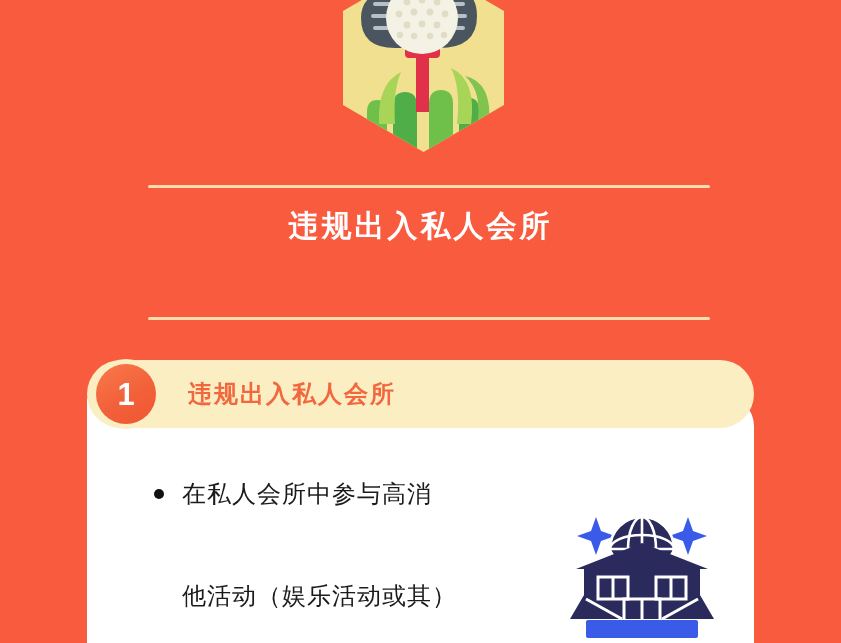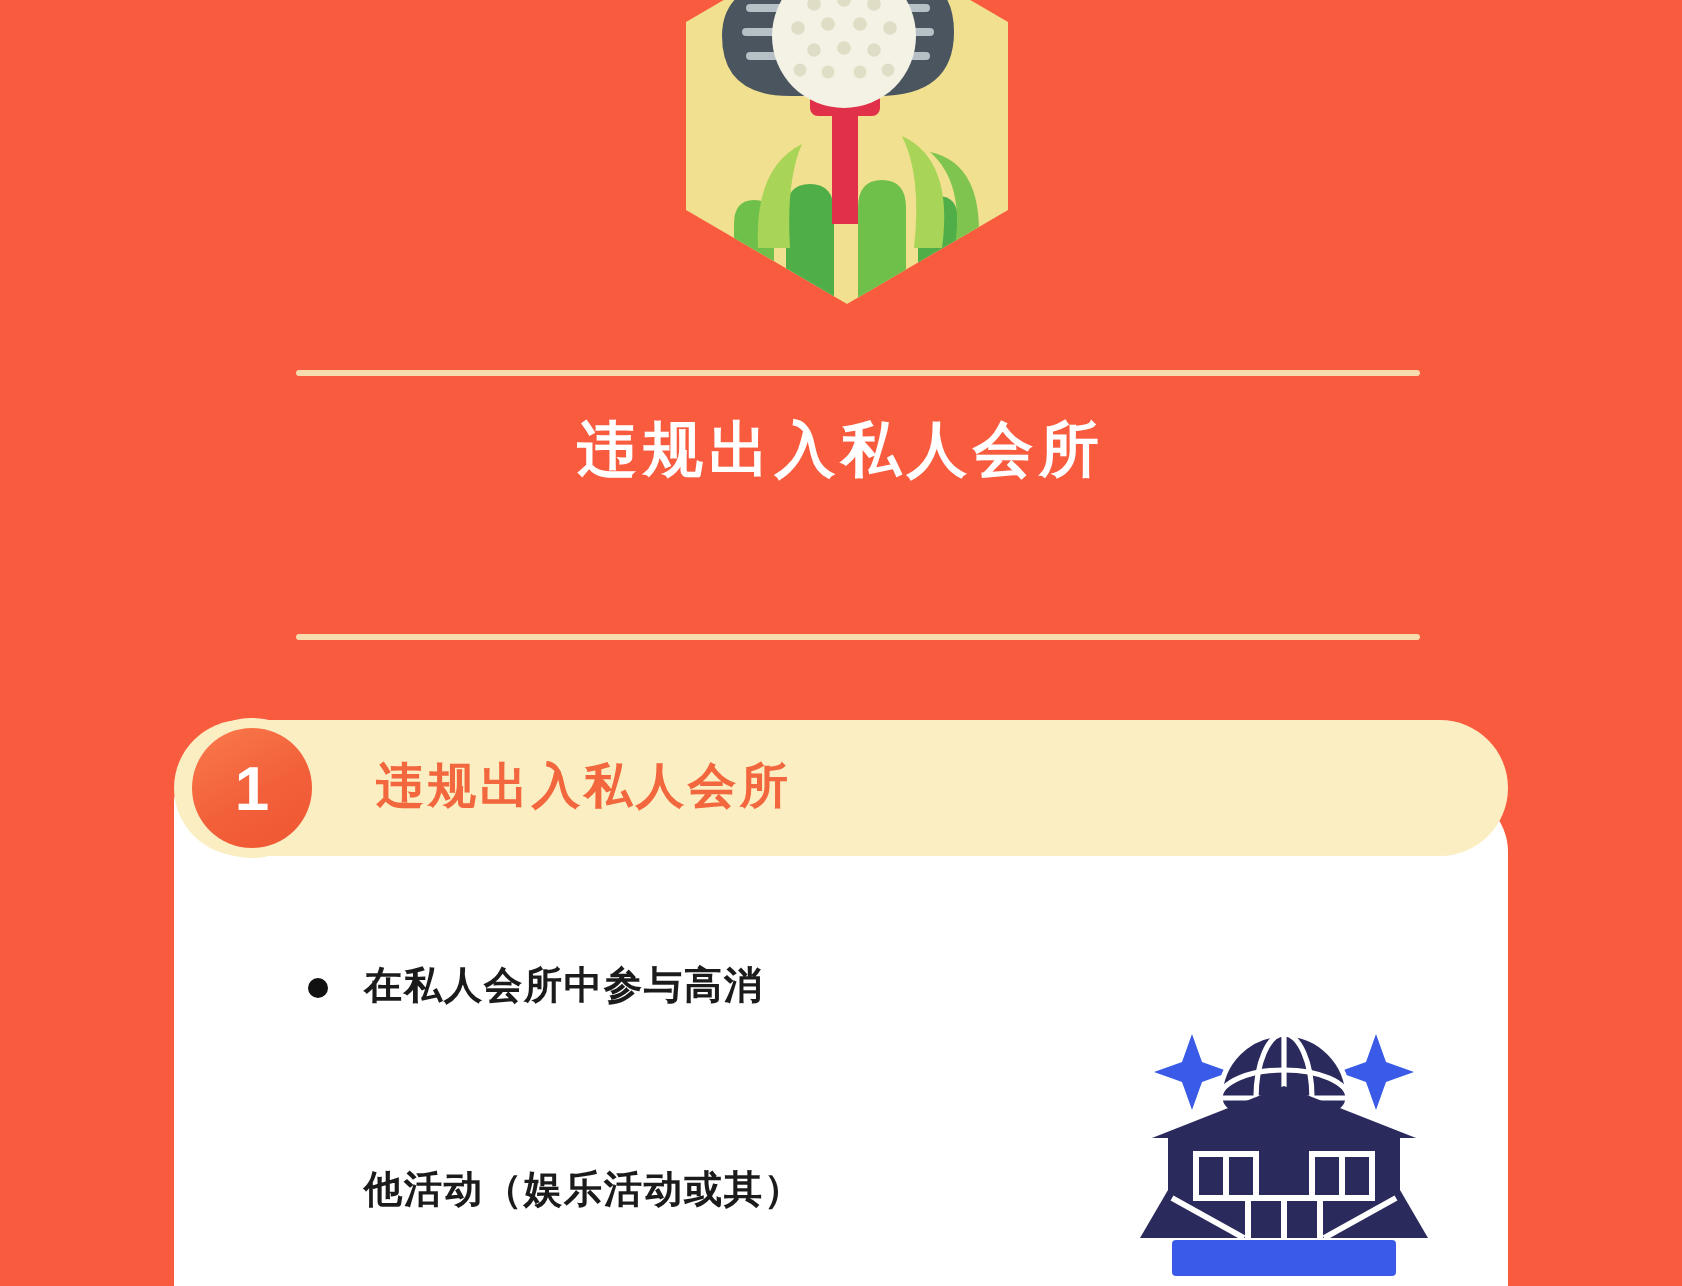--- a/index.html
+++ b/index.html
@@ -131,22 +131,22 @@
     left: 148px;
     top: 468px;
     width: 400px;
     margin: 0;
     padding: 0;
     list-style: none;
   }
   .bullet-item {
     position: relative;
     padding-left: 34px;
-    font-size: 19px;
-    font-weight: bold;
+    font-size: 24px;
+    font-weight: normal;
     color: #1b1b1b;
     line-height: 51px;
     letter-spacing: 1px;
   }
   .bullet-dot {
     position: absolute;
     left: 6px;
     top: 21px;
     width: 10px;
     height: 10px;

